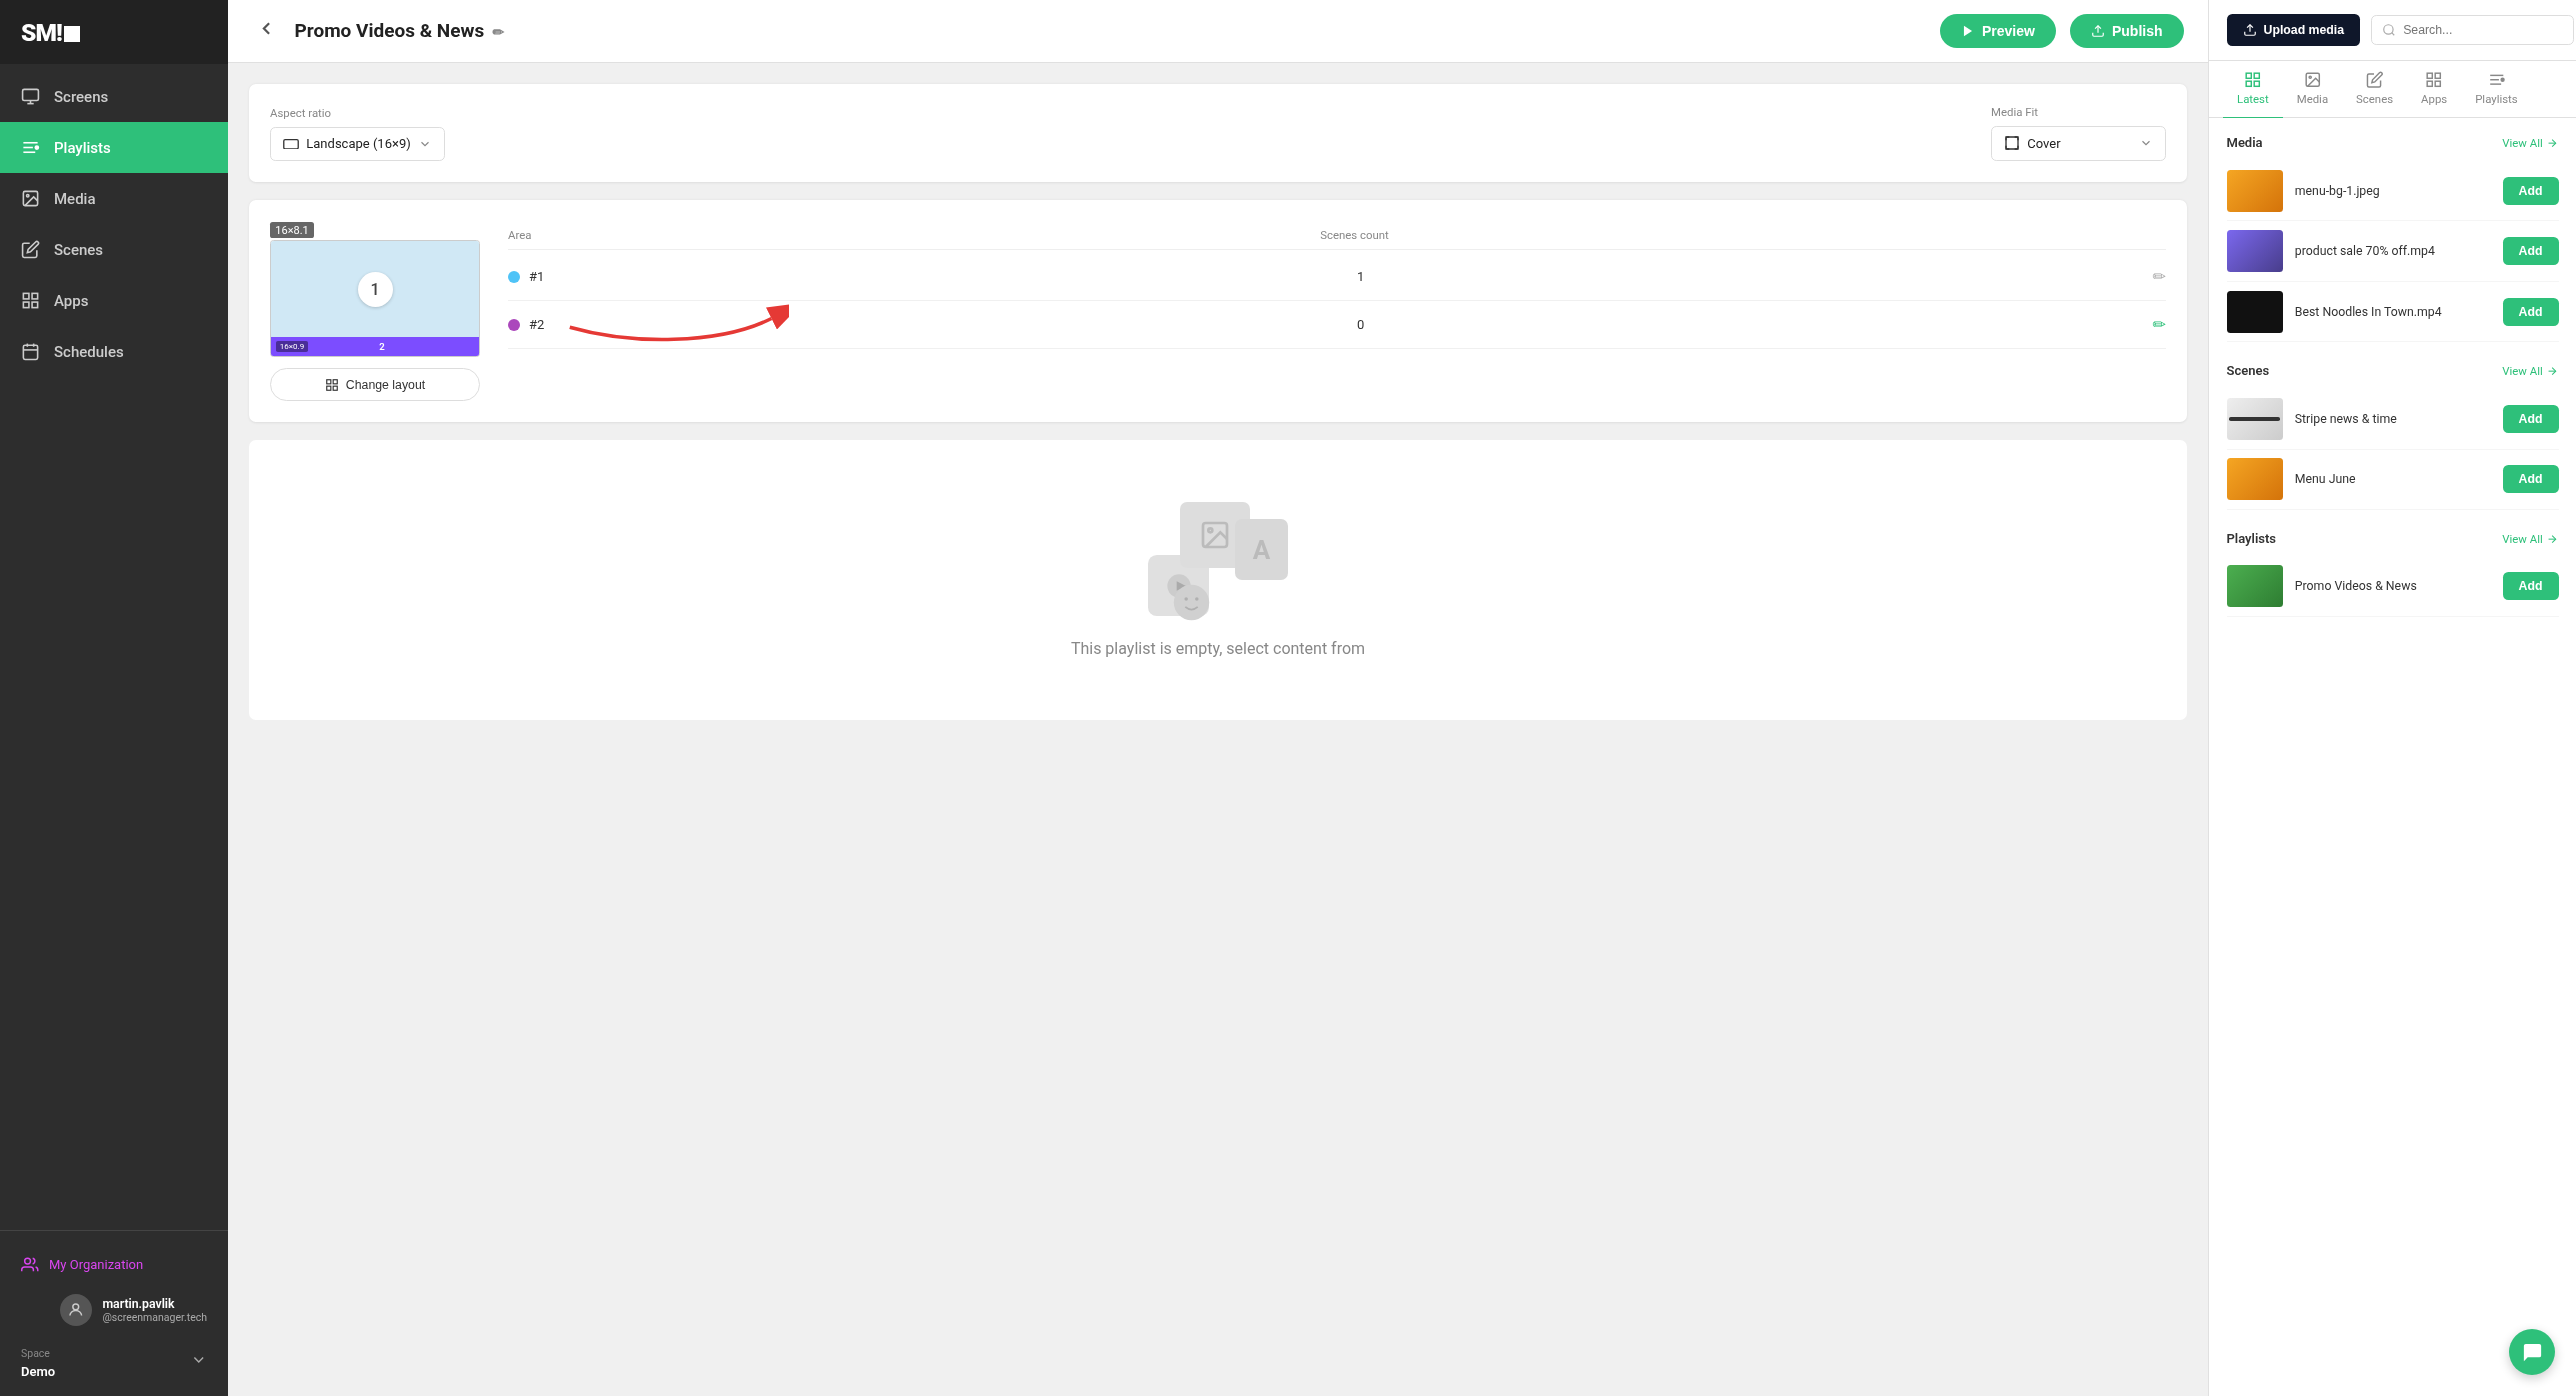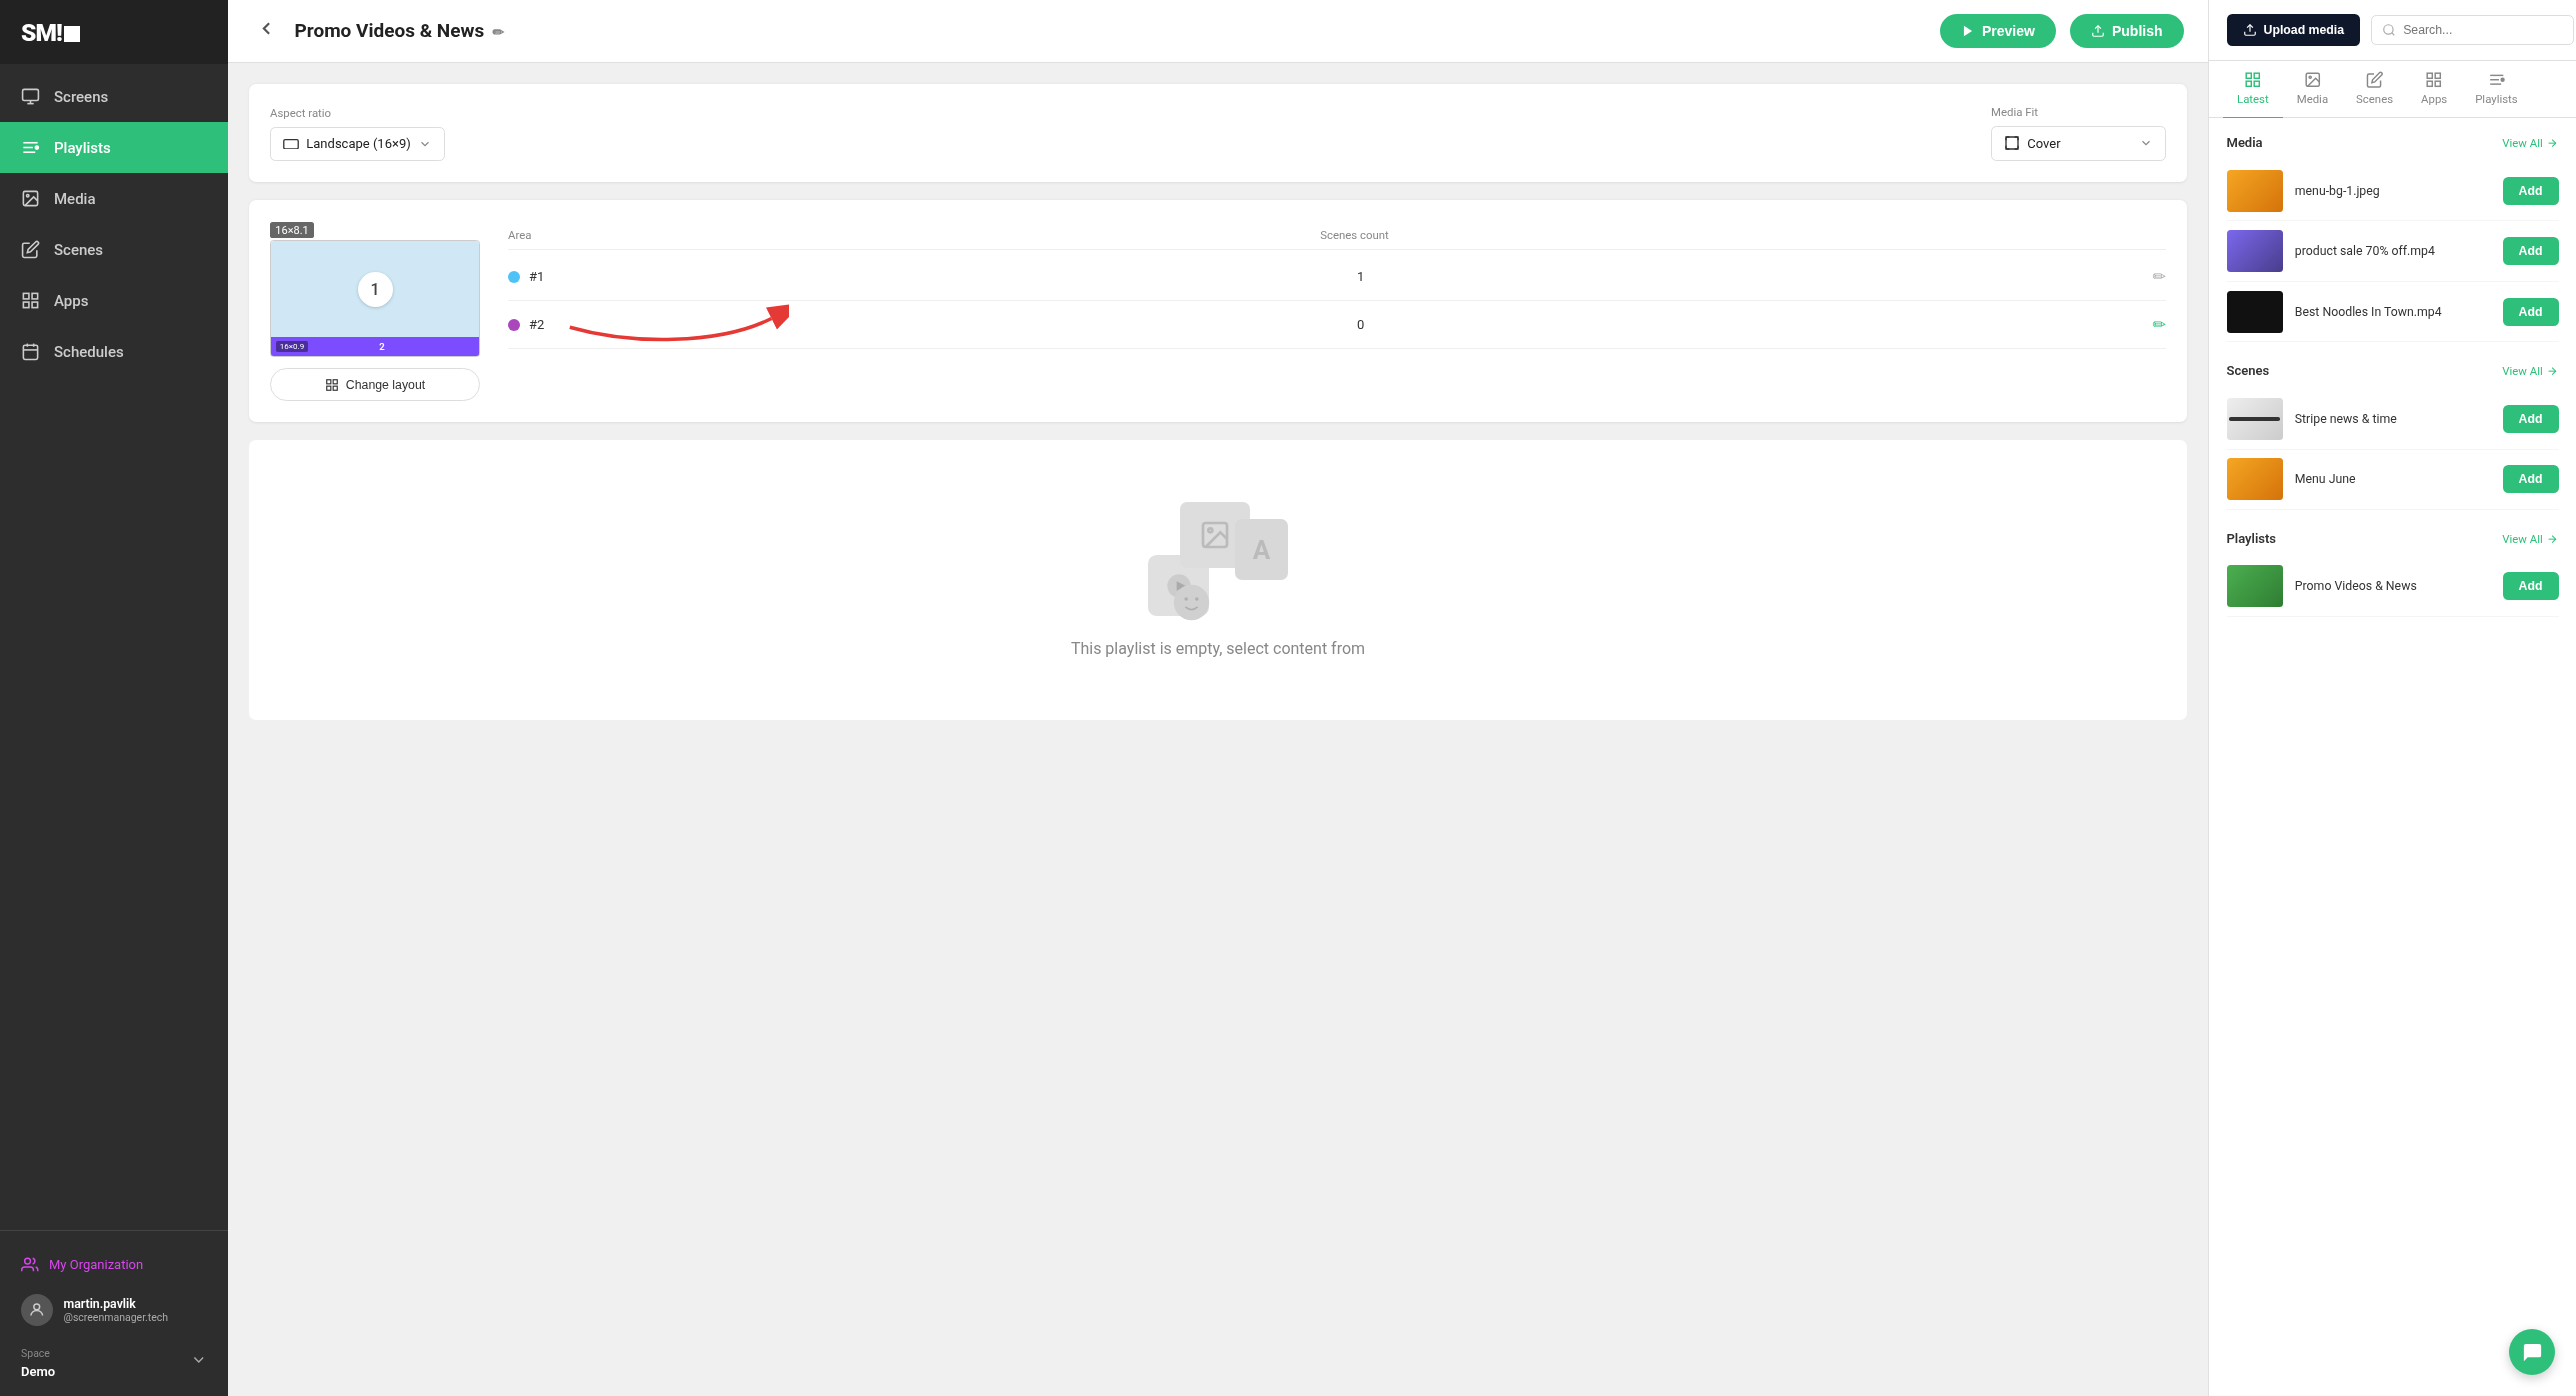--- a/index.html
+++ b/index.html
@@ -60,20 +60,21 @@
       font-size: 13px;
       cursor: pointer;
     }
     .user-item {
       display: flex;
       align-items: center;
       gap: 10.5px;
       padding: 10.5px 0;
       color: #ccc;
       cursor: pointer;
+      justify-content: flex-end;
     }
     .user-avatar {
       width: 32px;
       height: 32px;
       border-radius: 50%;
       background: #555;
       display: flex;
       align-items: center;
       justify-content: center;
       font-size: 14px;

